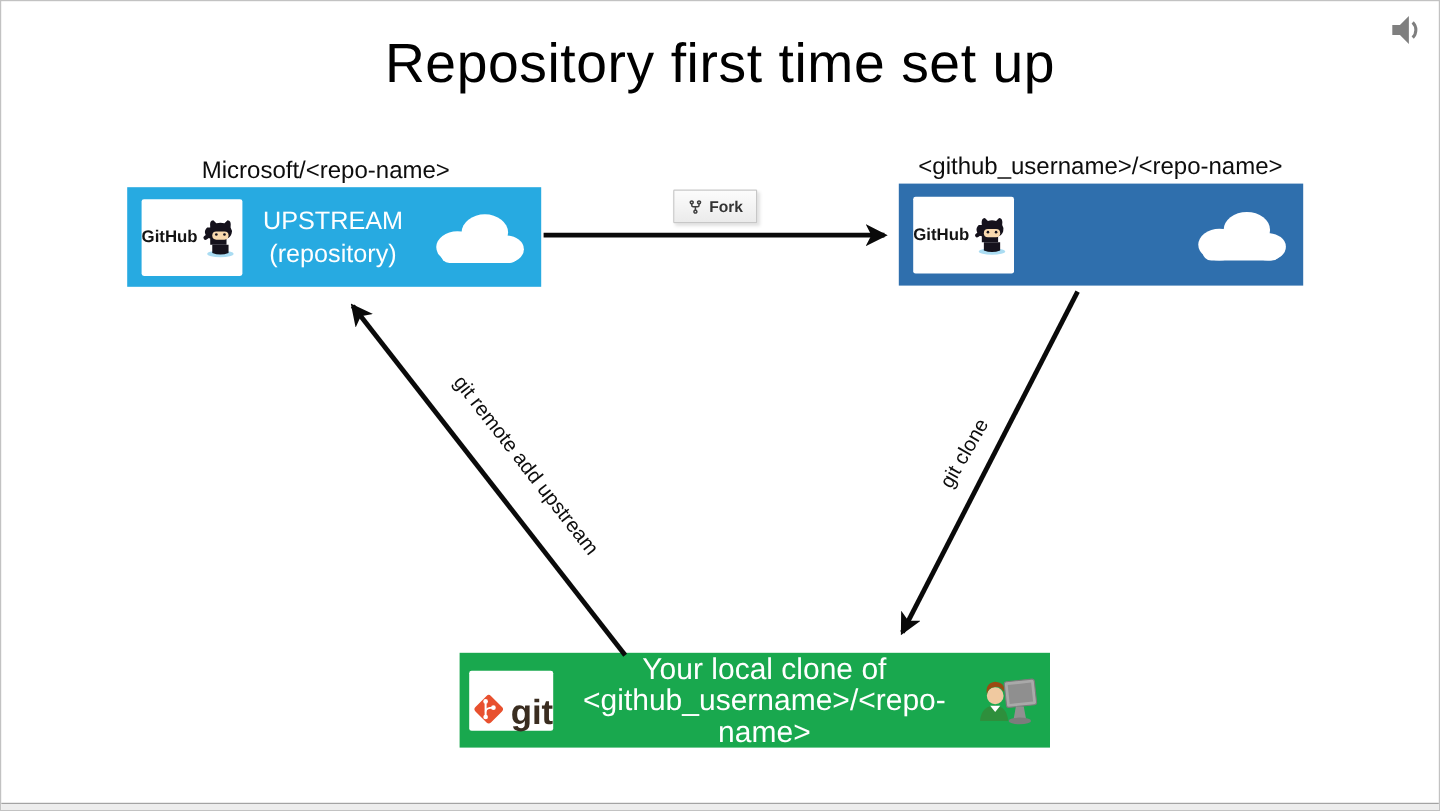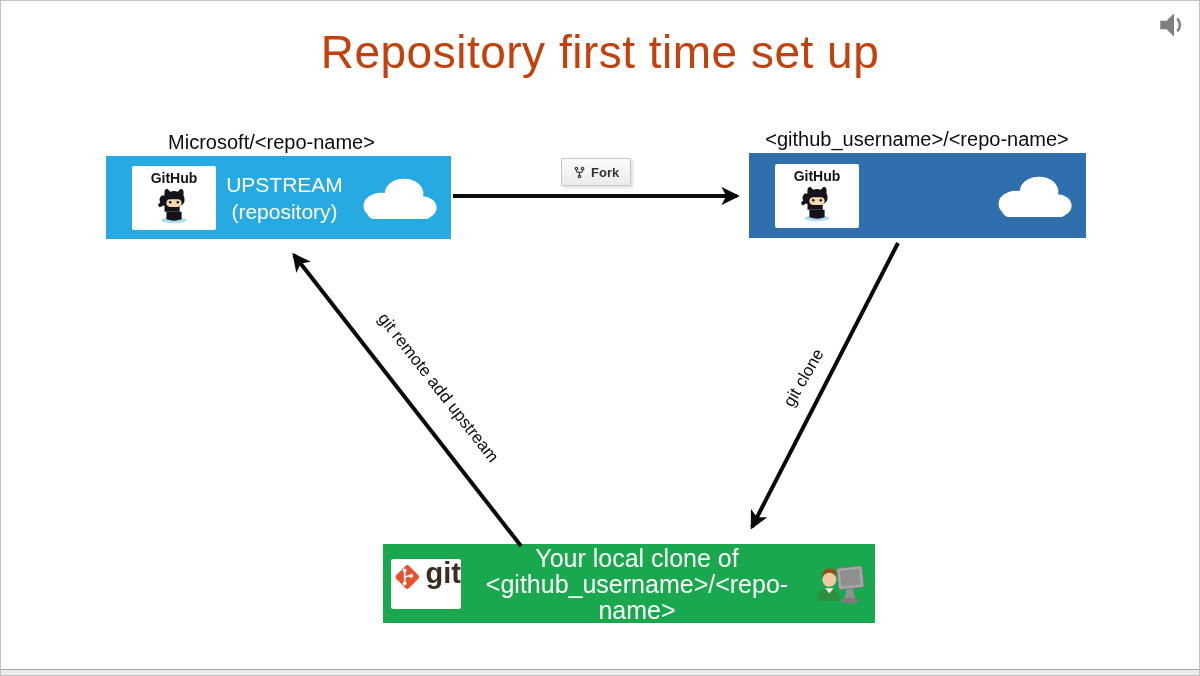--- a/index.html
+++ b/index.html
@@ -3,42 +3,42 @@
 <meta charset="utf-8">
 <style>
   html,body { margin:0; padding:0; background:#fff; }
   .slide {
     position:relative; width:1200px; height:676px;
     background:#ffffff; border:1px solid #c2c2c2; box-sizing:border-box;
     overflow:hidden; font-family:"Liberation Sans", sans-serif;
   }
   .slide-title {
     position:absolute; top:24px; left:0; width:100%;
-    text-align:center; font-size:46px; font-weight:300; color:#c2410c;
+    text-align:center; font-size:46px; font-weight:300; color:#000000;
     letter-spacing:0.5px;
   }
   .audio-btn { position:absolute; left:1155px; top:9px; width:34px; height:30px; cursor:pointer; }
   .caption { position:absolute; font-size:20px; color:#0d0d0d; text-align:center; white-space:nowrap; }
   #upstream-caption { left:98px; top:130px; width:345px; }
   #origin-caption   { left:740px; top:127px; width:352px; }
   .node { position:absolute; display:flex; align-items:center; color:#ffffff; }
   #upstream-box { left:105px; top:155px; width:345px; height:83px; background:#27aae1; }
   #origin-box   { left:748px; top:152px; width:337px; height:85px; background:#2f6fad; }
   #local-box    { left:382px; top:543px; width:492px; height:79px; background:#19a84e; }
   .gh-badge {
-    background:#ffffff; width:84px; height:64px; margin-left:26px; flex:0 0 auto;
-    display:flex; flex-direction:column; align-items:center; justify-content:center;
+    background:#ffffff; width:84px; height:64px; margin-left:12px; flex:0 0 auto;
+    display:flex; align-items:center; justify-content:center;
     color:#141414; border-radius:2px;
   }
   .gh-word { font-size:14px; font-weight:bold; line-height:1; margin-bottom:1px; }
   .node-text { flex:1 1 auto; text-align:center; font-size:21px; line-height:27px; }
   .cloud { width:88px; height:58px; margin-right:10px; flex:0 0 auto; }
   .git-badge {
     background:#ffffff; width:70px; height:50px; margin-left:8px; flex:0 0 auto;
-    display:flex; align-items:flex-start; justify-content:center; border-radius:2px; gap:2px;
+    display:flex; align-items:flex-end; justify-content:center; border-radius:2px; gap:2px;
   }
   .git-word { font-size:29px; font-weight:bold; color:#3a2d20; line-height:1; }
   .local-text { flex:1 1 auto; text-align:center; font-size:25px; line-height:26px; }
   .person { width:56px; height:56px; margin-right:6px; flex:0 0 auto; }
   .fork-btn {
     position:absolute; left:560px; top:157px; height:28px; padding:0 11px;
     display:flex; align-items:center; gap:5px; box-sizing:border-box;
     background:linear-gradient(#fcfcfc,#ebebeb); border:1px solid #c7c7c7;
     border-radius:1px; font-size:13px; font-weight:600; color:#333;
     box-shadow:2px 2px 3px rgba(0,0,0,0.12);

